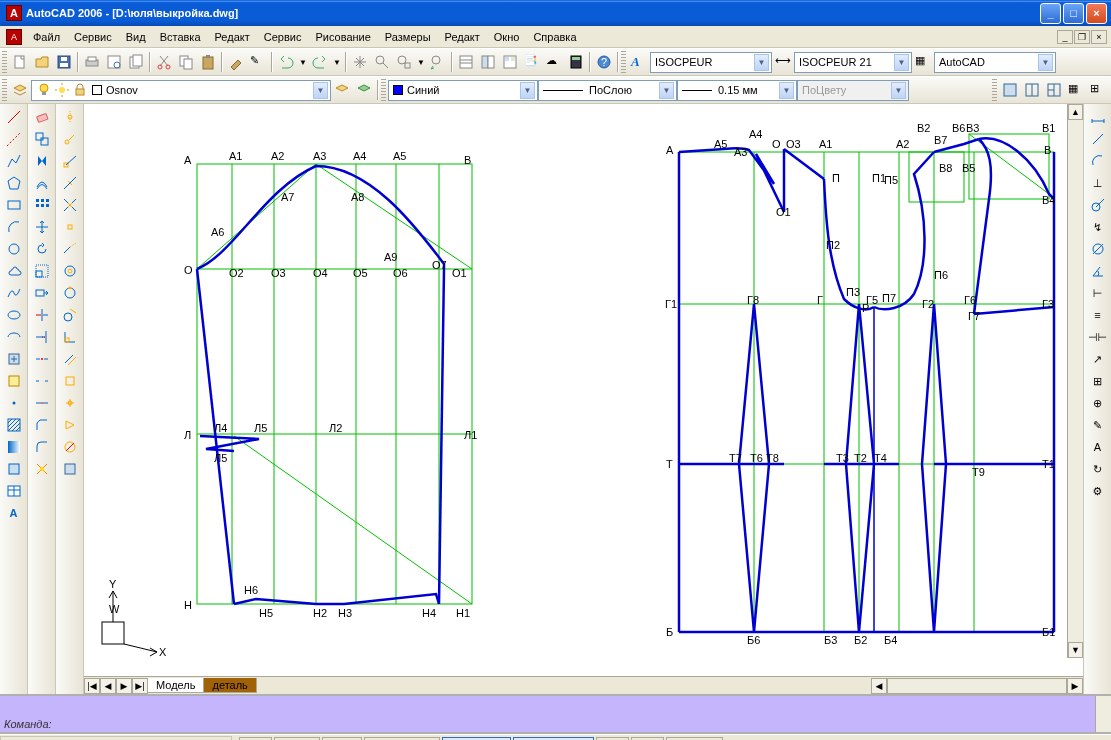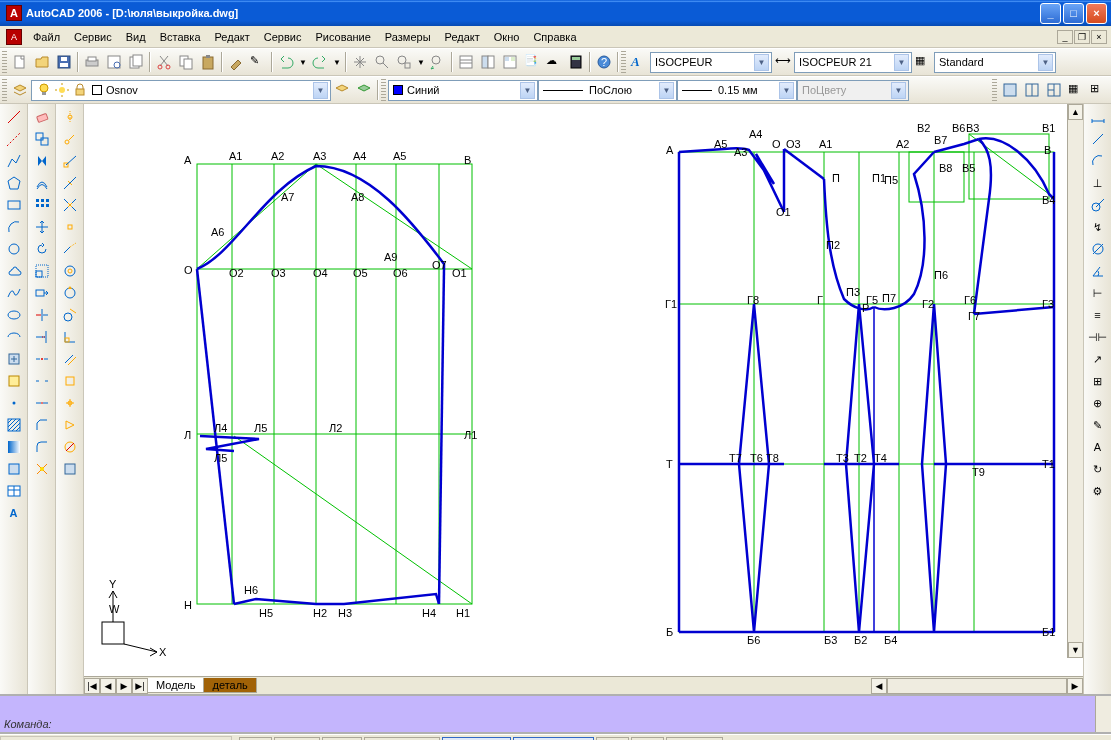--- a/index.html
+++ b/index.html
@@ -317,21 +317,21 @@
       <span class="ico">⟷</span>
     </div>
   <div class="combo" style="width:118px">
     <span>ISOCPEUR 21</span>
       <div class="arrow">▼</div>
   </div>
   <div class="tbtn">
       <span class="ico">▦</span>
     </div>
   <div class="combo" style="width:122px">
-    <span>Standard</span>
+    <span>AutoCAD</span>
       <div class="arrow">▼</div>
   </div>
 </div>
 
 <div class="toolrow">
   <div class="grip"></div>
   <div class="tbtn">
       <span class="ico">
         <svg viewBox="0 0 16 16">
           <path d="M2 6l6-3 6 3-6 3z" fill="#f3d47a" stroke="#b88a2a"></path>

